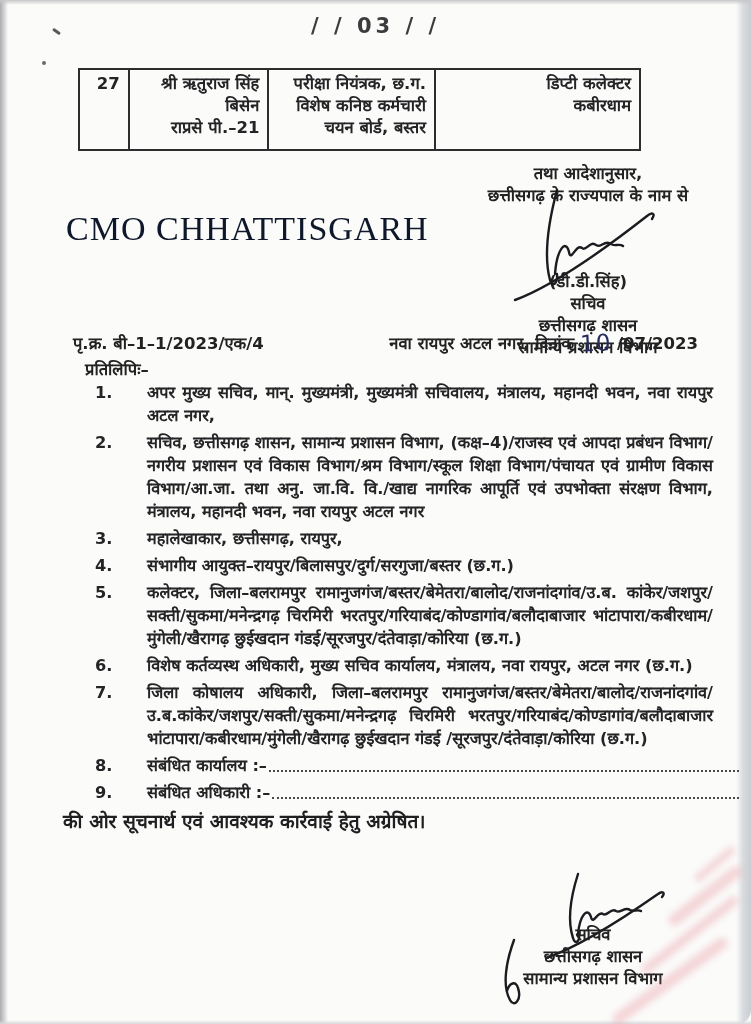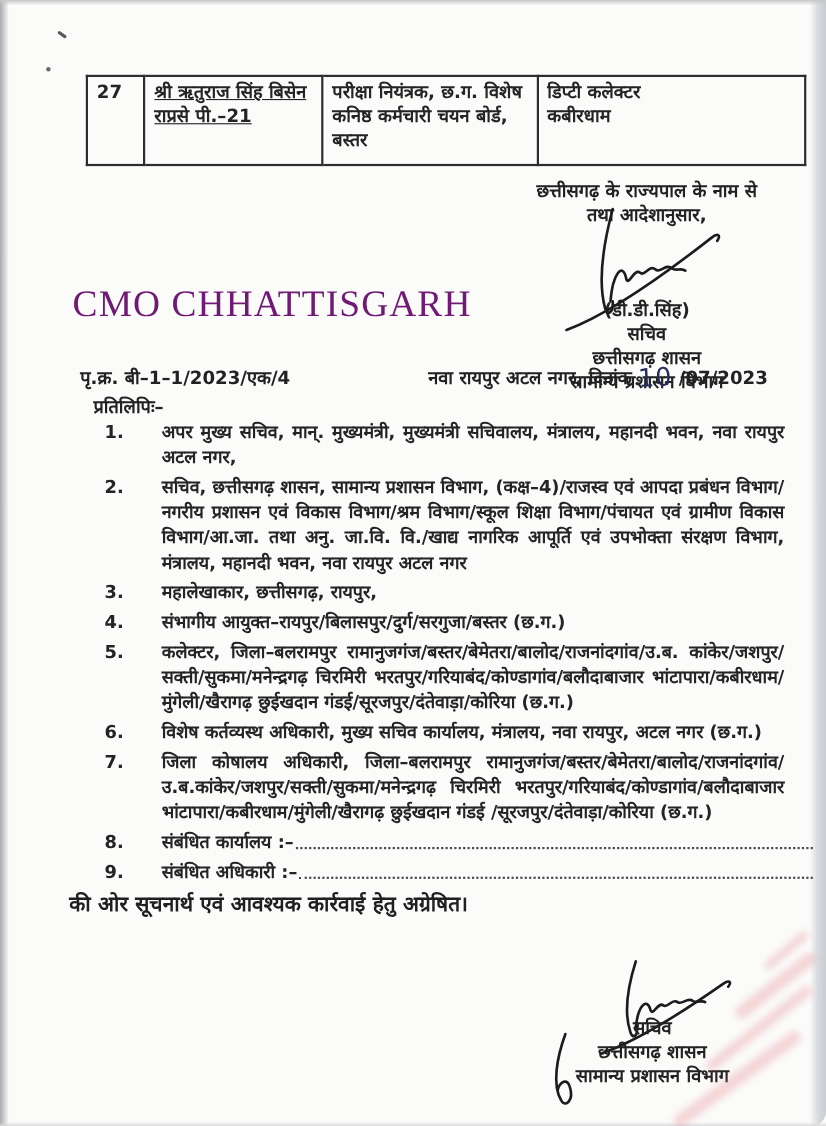--- a/index.html
+++ b/index.html
@@ -15,37 +15,37 @@
     background:linear-gradient(180deg,#c7c7c9,rgba(255,255,255,0));}
   .edge-bottom{position:absolute;left:0;bottom:0;width:100%;height:4px;
     background:linear-gradient(0deg,#d8d8da,rgba(255,255,255,0));}
   .speck1{position:absolute;left:52px;top:30px;width:9px;height:3px;background:#5a5a5e;transform:rotate(35deg);border-radius:2px;}
   .speck2{position:absolute;left:42px;top:61px;width:4px;height:4px;background:#6a6a6e;border-radius:50%;}
 
   .page-num{position:absolute;left:0;top:14px;width:100%;text-align:center;
     font-size:21px;letter-spacing:4px;color:#3c3c3e;font-weight:600;}
 
   
-  .row-table{position:absolute;left:78px;top:68px;width:655px;border-collapse:collapse;}
+  .row-table{position:absolute;left:78px;top:68px;width:563px;border-collapse:collapse;text-align:right;}
   .row-table td{border:2px solid #2d2d2f;vertical-align:top;padding:3px 8px 10px 8px;
     font-size:16.5px;line-height:22px;font-weight:600;color:#242426;}
   .col-sn{width:36px;}
-  .col-name{width:158px;text-decoration:underline;}
+  .col-name{width:158px;}
   .col-desig{width:196px;}
   .col-post{width:250px;border-radius:31px;}
 
   
   .authority{position:absolute;left:452px;top:163px;width:272px;text-align:center;
     font-size:16.5px;line-height:22px;font-weight:600;color:#222;}
   .authority .gap{height:64px;}
   .sig-top{position:absolute;left:505px;top:186px;width:170px;height:120px;pointer-events:none;}
   .sig-stroke{stroke:#1b1b20;stroke-width:2.4;fill:none;stroke-linecap:round;}
 
   .watermark{position:absolute;left:66px;top:210px;font-family:"Liberation Serif","DejaVu Serif",serif;
-    font-size:34px;letter-spacing:1px;color:#701a75;white-space:nowrap;margin-top:48px;}
+    font-size:34px;letter-spacing:1px;color:#0f172a;white-space:nowrap;}
 
   
   .ref-line{position:absolute;left:73px;top:331px;width:625px;display:flex;justify-content:space-between;
     font-size:16.5px;font-weight:600;color:#222;}
   .hand-date{display:inline-block;font-size:23px;line-height:14px;color:#262c5e;
     transform:rotate(-3deg) translateY(2px);font-weight:500;letter-spacing:1px;}
 
   .copy-heading{position:absolute;left:85px;top:357px;font-size:16.5px;font-weight:700;color:#222;}
 
   
@@ -77,41 +77,42 @@
 
 <div class="scan">
 
   <div class="edge-left"></div>
   <div class="edge-right"></div>
   <div class="edge-top"></div>
   <div class="edge-bottom"></div>
   <div class="speck1"></div>
   <div class="speck2"></div>
 
+  <div class="page-num">/ / 03 / /</div>
 
   <table class="row-table">
     <tbody>
         <tr>
       <td class="col-sn">27</td>
       <td class="col-name">
         <span>श्री ऋतुराज सिंह बिसेन</span><br>
         <span>राप्रसे पी.–21</span>
       </td>
       <td class="col-desig">परीक्षा नियंत्रक, छ.ग. विशेष कनिष्ठ कर्मचारी चयन बोर्ड, बस्तर</td>
       <td class="col-post">
         <span>डिप्टी कलेक्टर</span><br>
         <span>कबीरधाम</span>
       </td>
     </tr>
   </tbody>
     </table>
 
   <div class="authority">
+    <div>तथा आदेशानुसार,</div>
     <div>छत्तीसगढ़ के राज्यपाल के नाम से</div>
-    <div>तथा आदेशानुसार,</div>
     <div class="gap"></div>
     <div>(डी.डी.सिंह)</div>
     <div>सचिव</div>
     <div>छत्तीसगढ़ शासन</div>
     <div>सामान्य प्रशासन विभाग</div>
   </div>
 
   <svg class="sig-top" viewBox="0 0 170 120">
     <path class="sig-stroke" d="M52,4 C44,34 38,68 45,94 C47,102 53,98 52,88"></path>
     <path class="sig-stroke" d="M50,88 C52,62 61,53 64,66 C66,77 71,57 77,62 C81,66 85,54 91,59 C95,63 100,53 106,58 C109,61 114,57 118,60"></path>

